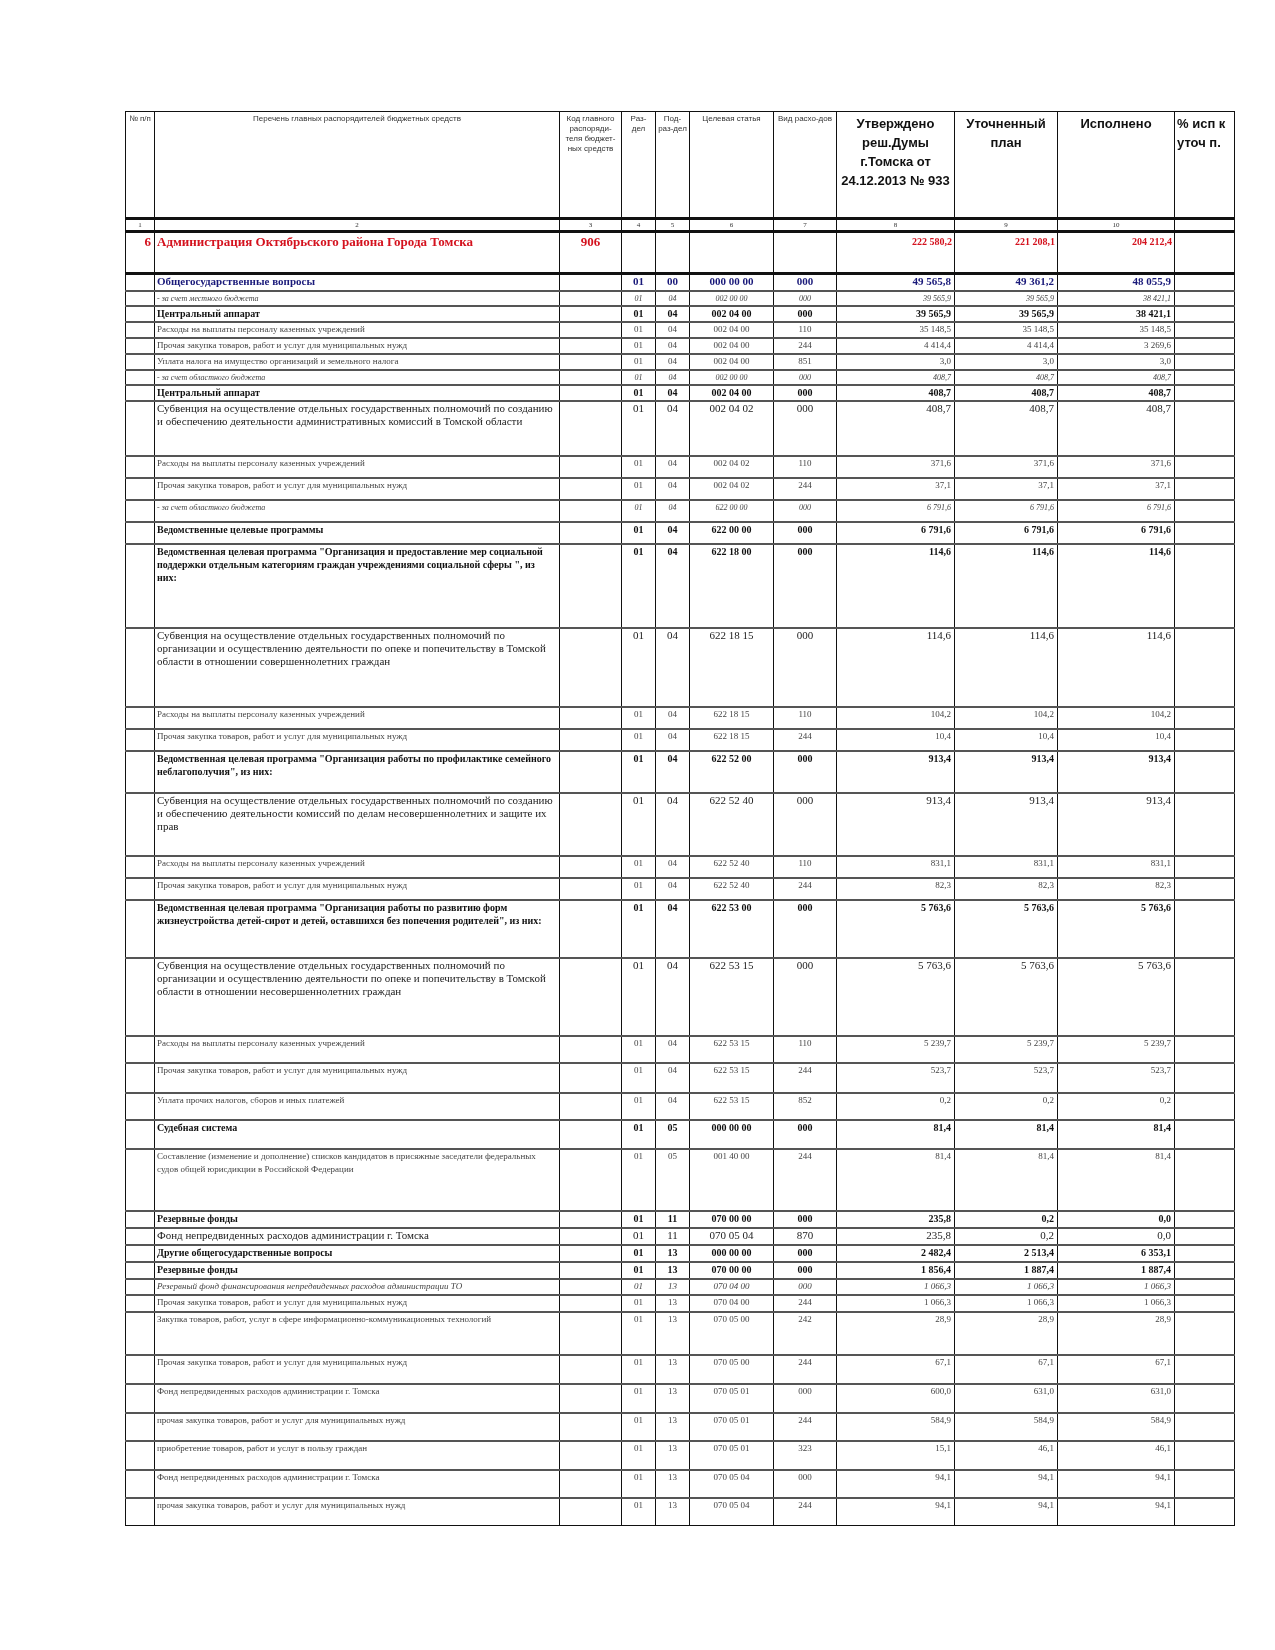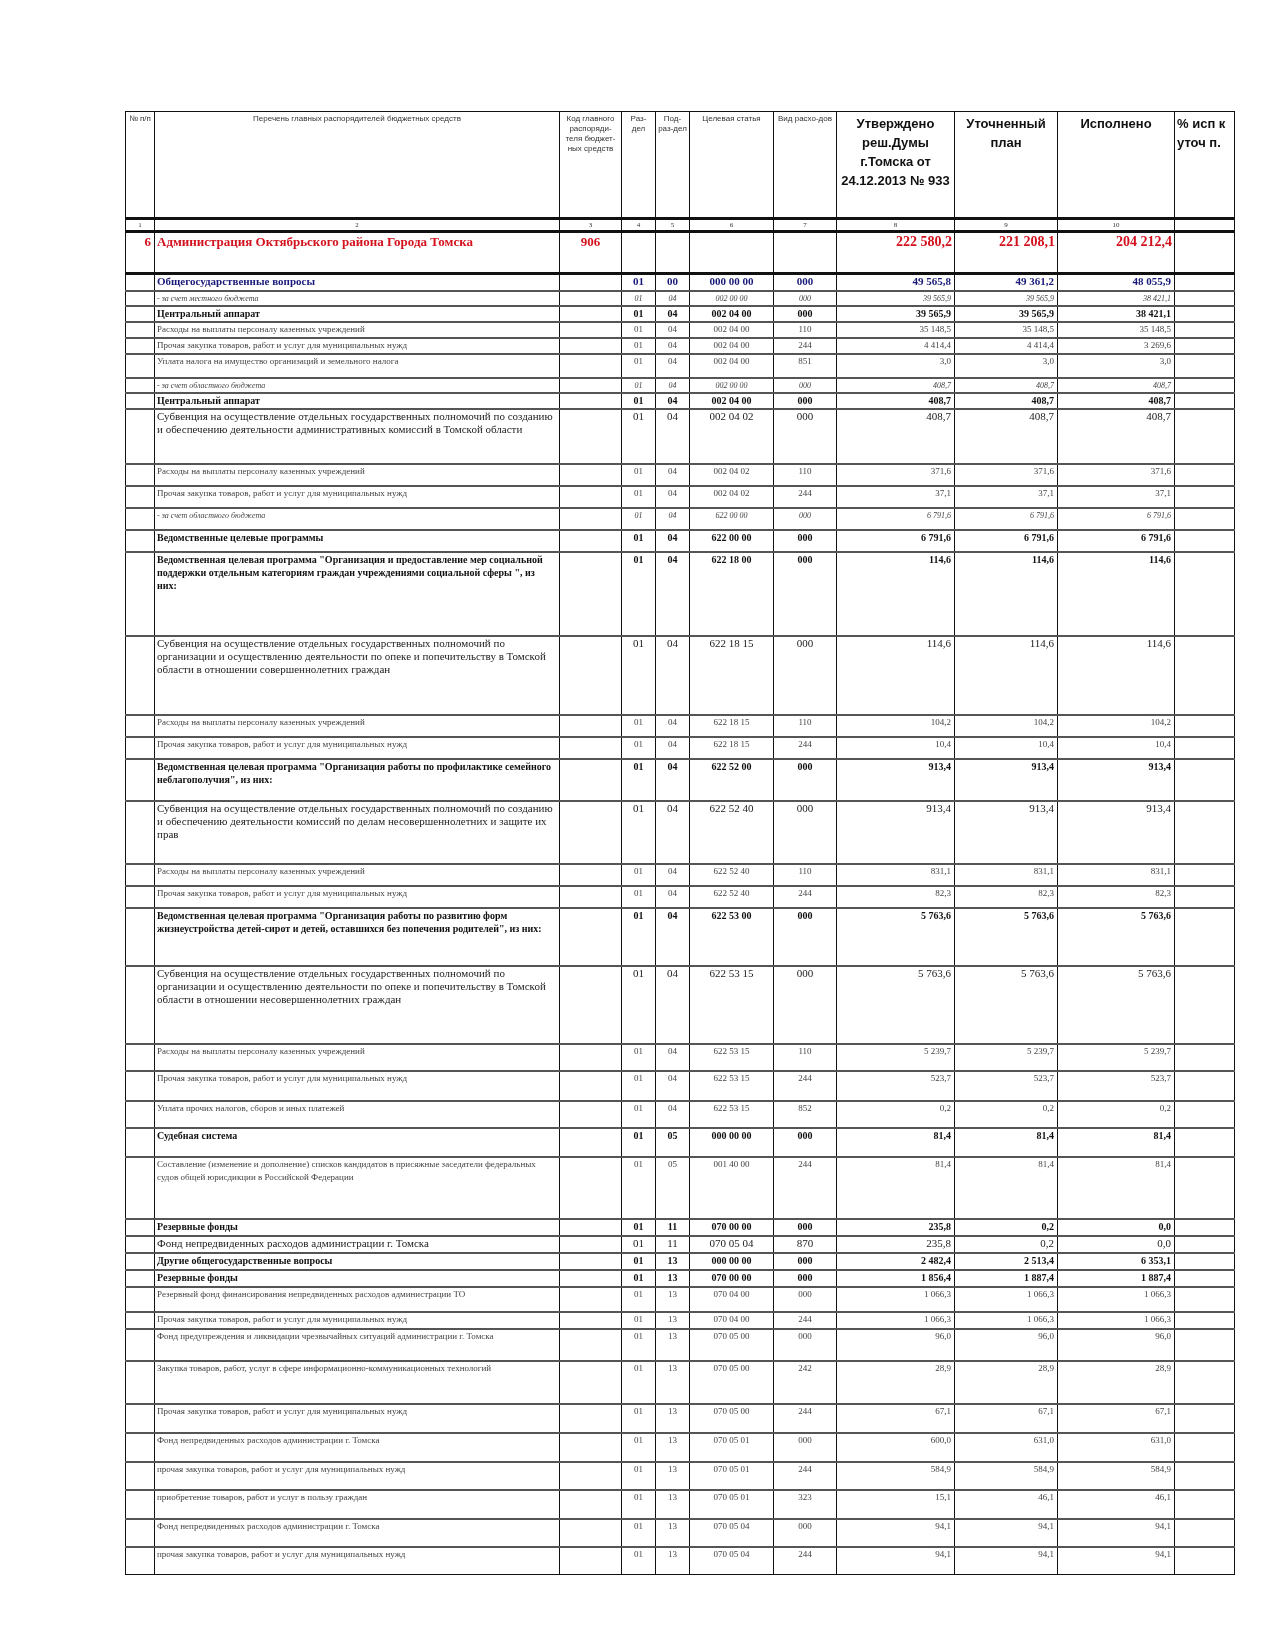--- a/index.html
+++ b/index.html
@@ -13,21 +13,21 @@
   tr.nums td { font-size: 7px; text-align: center; height: 10px; line-height: 10px; color: #333; border-top: 3px solid #111; border-bottom: 3px solid #111; }
   td { font-size: 10px; line-height: 13px; }
   td.c { text-align: center; }
   td.r { text-align: right; padding-right: 3px; }
   tr.bold td { font-weight: bold; color: #111; }
   tr.navy td { font-weight: bold; color: #1a1a7a; font-size: 11px; }
   tr.italic td { font-style: italic; font-size: 8px; color: #444; }
   tr.small td { font-size: 9px; color: #444; }
   tr.big td { font-size: 11px; }
   tr.red td { font-weight: bold; color: #d4121e; font-size: 13px; line-height: 18px; border-bottom: 3px solid #111; }
-  tr.red td.numcell { font-size: 14px; text-align: right; margin-left: 44px; }
+  tr.red td.numcell { font-size: 10px; text-align: right; margin-left: 44px; }
   tr.sep td { border-top: 2px solid #555; }
   td.col2 { text-align: left; }
 </style>
 </head>
 <body>
 
 <div id="sheet">
   <table>
     <colgroup>
       <col style="width:29px">
@@ -142,21 +142,21 @@
           <td></td>
           <td class="c">01</td>
           <td class="c">04</td>
           <td class="c">002 04 00</td>
           <td class="c">244</td>
           <td class="r">4 414,4</td>
           <td class="r">4 414,4</td>
           <td class="r">3 269,6</td>
           <td></td>
         </tr>
-        <tr class="small sep" style="height: 24px;">
+        <tr class="small sep" style="height: 16px;">
           <td></td>
           <td class="col2">Уплата налога на имущество организаций и земельного налога</td>
           <td></td>
           <td class="c">01</td>
           <td class="c">04</td>
           <td class="c">002 04 00</td>
           <td class="c">851</td>
           <td class="r">3,0</td>
           <td class="r">3,0</td>
           <td class="r">3,0</td>
@@ -493,21 +493,21 @@
           <td></td>
           <td class="c">01</td>
           <td class="c">13</td>
           <td class="c">070 00 00</td>
           <td class="c">000</td>
           <td class="r">1 856,4</td>
           <td class="r">1 887,4</td>
           <td class="r">1 887,4</td>
           <td></td>
         </tr>
-        <tr class="small sep" style="height: 25px;">
+        <tr class="small sep" style="height: 16px; font-style: italic;">
           <td></td>
           <td class="col2">Резервный фонд финансирования непредвиденных расходов администрации ТО</td>
           <td></td>
           <td class="c">01</td>
           <td class="c">13</td>
           <td class="c">070 04 00</td>
           <td class="c">000</td>
           <td class="r">1 066,3</td>
           <td class="r">1 066,3</td>
           <td class="r">1 066,3</td>
@@ -517,33 +517,20 @@
           <td></td>
           <td class="col2">Прочая закупка товаров, работ и услуг для муниципальных нужд</td>
           <td></td>
           <td class="c">01</td>
           <td class="c">13</td>
           <td class="c">070 04 00</td>
           <td class="c">244</td>
           <td class="r">1 066,3</td>
           <td class="r">1 066,3</td>
           <td class="r">1 066,3</td>
-          <td></td>
-        </tr>
-        <tr class="small sep" style="height: 32px;">
-          <td></td>
-          <td class="col2">Фонд предупреждения и ликвидации чрезвычайных ситуаций администрации г. Томска</td>
-          <td></td>
-          <td class="c">01</td>
-          <td class="c">13</td>
-          <td class="c">070 05 00</td>
-          <td class="c">000</td>
-          <td class="r">96,0</td>
-          <td class="r">96,0</td>
-          <td class="r">96,0</td>
           <td></td>
         </tr>
         <tr class="small sep" style="height: 43px;">
           <td></td>
           <td class="col2">Закупка товаров, работ, услуг в сфере информационно-коммуникационных технологий</td>
           <td></td>
           <td class="c">01</td>
           <td class="c">13</td>
           <td class="c">070 05 00</td>
           <td class="c">242</td>

